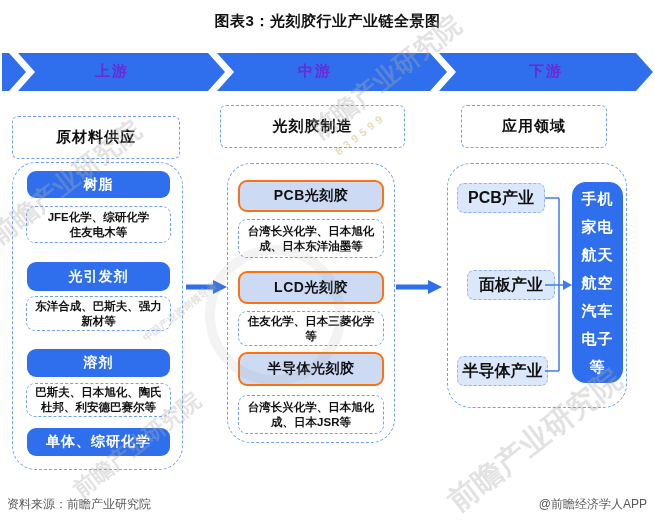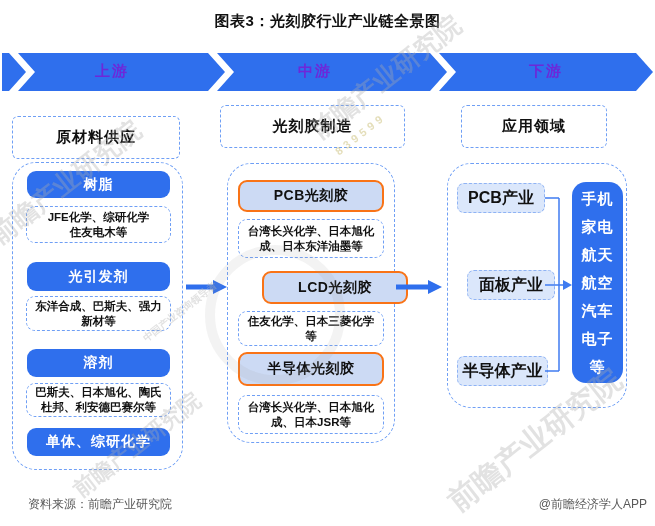--- a/index.html
+++ b/index.html
@@ -73,21 +73,21 @@
   <div class="btn-solid" style="left:27px;top:349px;width:143px;height:28px;">溶剂</div>
   <div class="company-box" style="left:26px;top:383px;width:145px;height:34px;">巴斯夫、日本旭化、陶氏
 杜邦、利安德巴赛尔等</div>
   <div class="btn-solid" style="left:27px;top:428px;width:143px;height:28px;">单体、综研化学</div>
 
   <div class="hdr-box" style="left:220px;top:105px;width:185px;height:43px;">光刻胶制造</div>
   <div class="cont-box" style="left:227px;top:163px;width:168px;height:280px;"></div>
   <div class="btn-light" style="left:238px;top:180px;width:146px;height:32px;">PCB光刻胶</div>
   <div class="company-box" style="left:238px;top:219px;width:146px;height:39px;">台湾长兴化学、日本旭化
 成、日本东洋油墨等</div>
-  <div class="btn-light" style="left:238px;top:271px;width:146px;height:33px;margin-left:24px;">LCD光刻胶</div>
+  <div class="btn-light" style="left:238px;top:271px;width:146px;height:33px;">LCD光刻胶</div>
   <div class="company-box" style="left:238px;top:311px;width:146px;height:35px;">住友化学、日本三菱化学
 等</div>
   <div class="btn-light" style="left:238px;top:352px;width:146px;height:34px;">半导体光刻胶</div>
   <div class="company-box" style="left:238px;top:395px;width:146px;height:39px;">台湾长兴化学、日本旭化
 成、日本JSR等</div>
 
   <div class="hdr-box" style="left:461px;top:105px;width:146px;height:43px;">应用领域</div>
   <div class="cont-box" style="left:447px;top:163px;width:180px;height:245px;"></div>
   <div class="ind-box" style="left:457px;top:183px;width:88px;height:30px;">PCB产业</div>
   <div class="ind-box" style="left:467px;top:270px;width:88px;height:30px;">面板产业</div>
@@ -105,21 +105,21 @@
     <polygon points="213,280 227,287 213,294" style="fill:var(--primary-blue)"></polygon>
     <line x1="396" y1="287" x2="429" y2="287" style="stroke:var(--primary-blue)" stroke-width="5"></line>
     <polygon points="428,280 442,287 428,294" style="fill:var(--primary-blue)"></polygon>
     <line x1="545" y1="198" x2="559" y2="198" stroke="#3f7bf0" stroke-width="1.5"></line>
     <line x1="559" y1="198" x2="559" y2="371" stroke="#3f7bf0" stroke-width="1.5"></line>
     <line x1="545" y1="371" x2="559" y2="371" stroke="#3f7bf0" stroke-width="1.5"></line>
     <line x1="545" y1="285" x2="564" y2="285" stroke="#3f7bf0" stroke-width="1.5"></line>
     <polygon points="563,280 572,285 563,290" fill="#3f7bf0"></polygon>
   </svg>
 
-  <div class="footer-text" style="left:28px;text-align:right;">资料来源：前瞻产业研究院</div>
+  <div class="footer-text" style="left:7px;text-align:right;">资料来源：前瞻产业研究院</div>
   <div class="footer-text" style="right:8px;">@前瞻经济学人APP</div>
 
   <div class="wm" style="left:-25px;top:165px;font-size:26px;">前瞻产业研究院</div>
   <div class="wm" style="left:295px;top:60px;font-size:26px;">前瞻产业研究院</div>
   <div class="wm" style="left:60px;top:430px;font-size:22px;">前瞻产业研究院</div>
   <div class="wm" style="left:430px;top:420px;font-size:30px;">前瞻产业研究院</div>
   <div class="wm" style="left:135px;top:305px;font-size:10px;color:rgba(180,180,180,.4);">中国产业咨询领导者</div>
   <div class="wm" style="left:330px;top:128px;font-size:11px;color:rgba(205,195,130,.55);letter-spacing:4px;">839599</div>
   <div class="wm-circle"></div>
 

